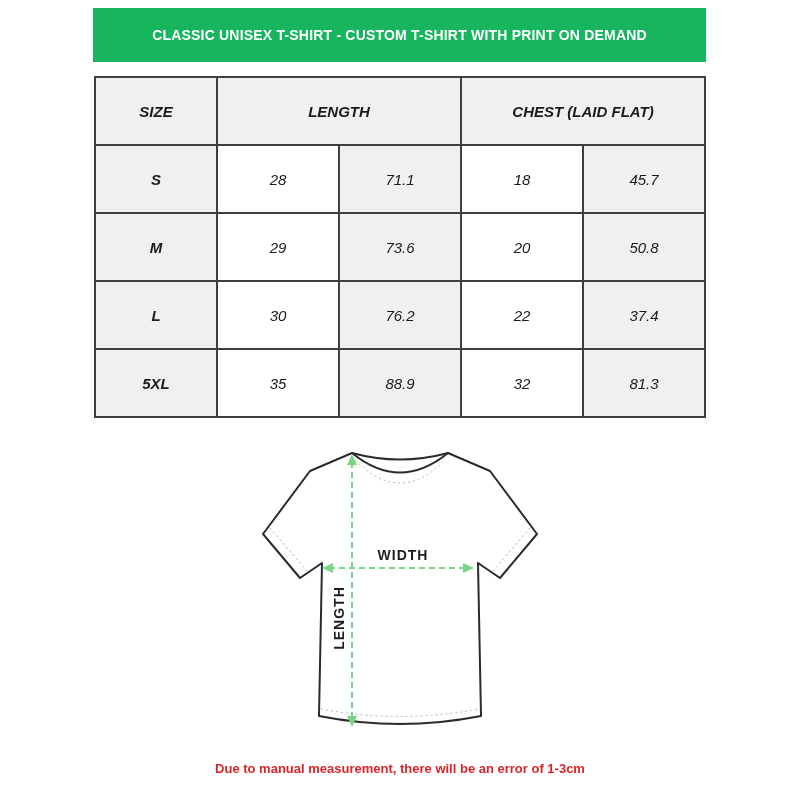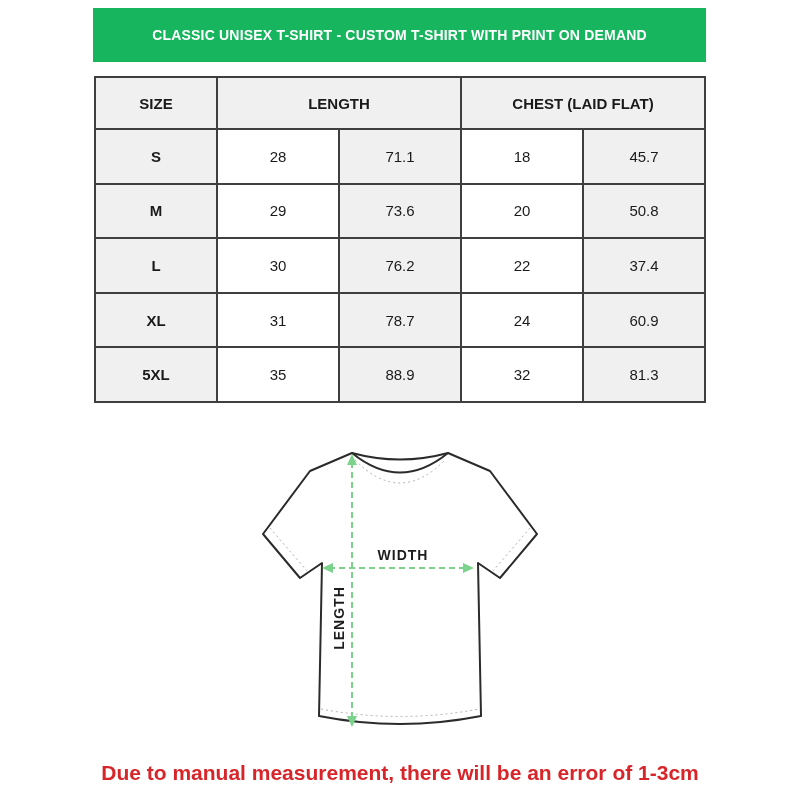--- a/index.html
+++ b/index.html
@@ -15,29 +15,29 @@
   .banner-title{
     color:#ffffff;font-weight:bold;font-size:14px;letter-spacing:.2px;white-space:nowrap;
   }
   table.size-chart{
     position:absolute;left:94px;top:76px;width:612px;height:327px;
     border-collapse:collapse;table-layout:fixed;
   }
   table.size-chart th,table.size-chart td{
     border:2px solid var(--border-dark,#3f3f3f);
     text-align:center;vertical-align:middle;
-    font-size:15px;color:#1a1a1a;padding:8px;height:34px;background:#ffffff;
+    font-size:15px;color:#1a1a1a;padding:16px;height:34px;background:#ffffff;font-style:italic;
   }
   table.size-chart th{font-weight:bold;background:var(--cell-gray,#f0f0f0);}
   table.size-chart td.g{background:var(--cell-gray,#f0f0f0);}
   table.size-chart td.sz{font-weight:bold;background:var(--cell-gray,#f0f0f0);}
   .diagram{position:absolute;left:250px;top:440px;width:300px;height:310px;}
   .note{
     position:absolute;left:0;top:761px;width:800px;text-align:center;
-    color:var(--note-red,#d8252a);font-weight:bold;font-size:21px;
+    color:var(--note-red,#d8252a);font-weight:bold;font-size:13px;
   }
   .shirt-line{fill:none;stroke:#2b2b2b;stroke-width:2;stroke-linejoin:round;stroke-linecap:round;}
   .shirt-fill{fill:#ffffff;stroke:#2b2b2b;stroke-width:2;stroke-linejoin:round;stroke-linecap:round;}
   .stitch{fill:none;stroke:#b0b0b0;stroke-width:1;stroke-dasharray:2 3;}
   .arrow{fill:none;stroke:var(--arrow-green,#7bd38b);stroke-width:2;stroke-dasharray:6 4;}
   .arrow-head{fill:var(--arrow-green,#7bd38b);stroke:none;}
   .diag-label{font-family:"Liberation Sans",sans-serif;font-weight:bold;font-size:14px;fill:#1d1d1d;letter-spacing:1px;}
 </style>
 </head>
 <body>
@@ -79,27 +79,20 @@
         <td class="g">50.8</td>
       </tr>
       <tr>
         <td class="sz">L</td>
         <td>30</td>
         <td class="g">76.2</td>
         <td>22</td>
         <td class="g">37.4</td>
       </tr>
       <tr>
-        <td class="sz">XL</td>
-        <td>31</td>
-        <td class="g">78.7</td>
-        <td>24</td>
-        <td class="g">60.9</td>
-      </tr>
-      <tr>
         <td class="sz">5XL</td>
         <td>35</td>
         <td class="g">88.9</td>
         <td>32</td>
         <td class="g">81.3</td>
       </tr>
     </tbody>
   </table>
 
   <svg class="diagram" viewBox="0 0 300 310" xmlns="http://www.w3.org/2000/svg">

